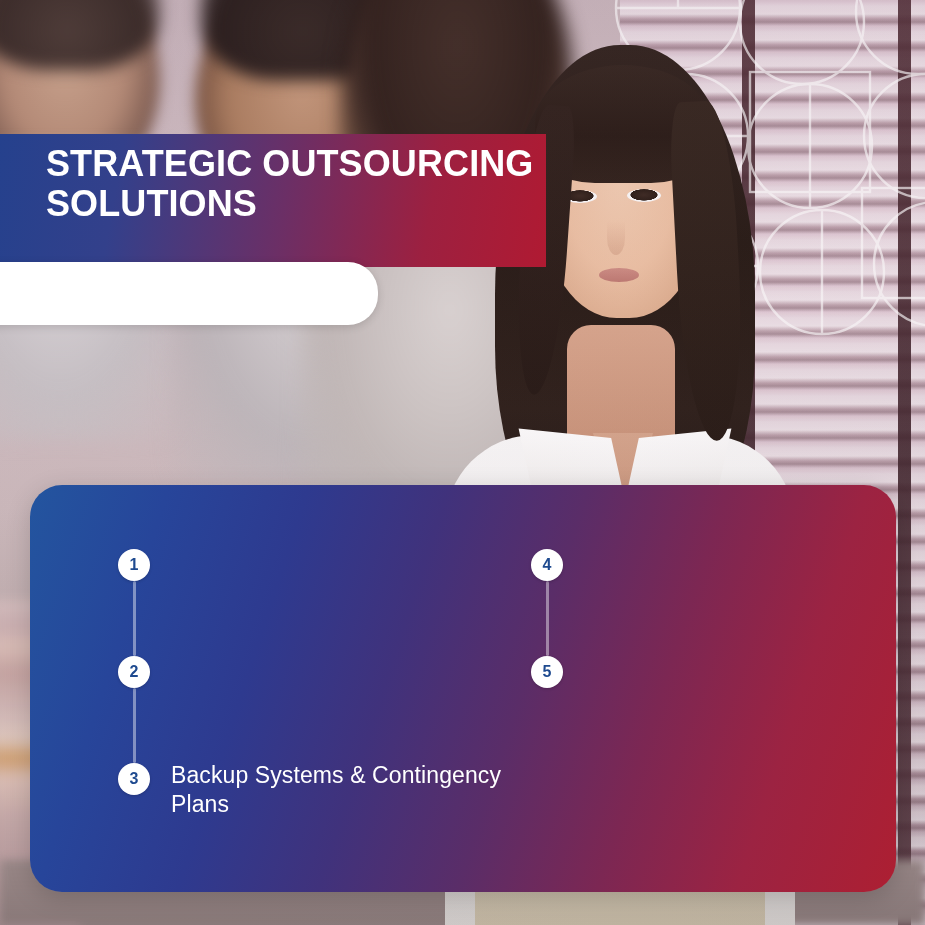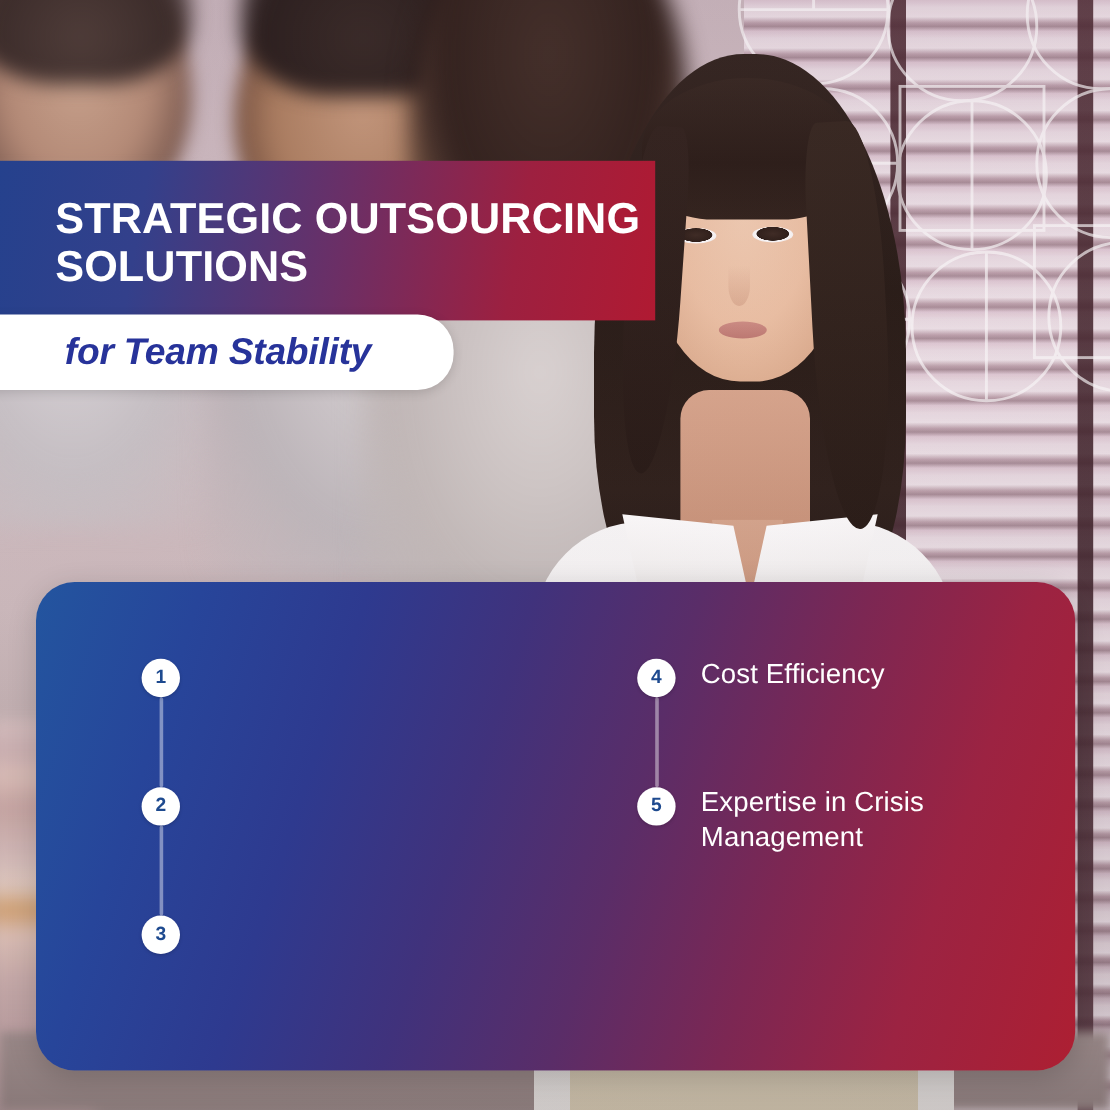--- a/index.html
+++ b/index.html
@@ -239,21 +239,21 @@
     font-size:8px; color:#ffffff; font-weight:700;
   }
   .logo-swoosh { position:absolute; left:52px; top:-2px; width:120px; height:34px; }
 
   
   .headline-band {
     position:absolute; left:0; top:134px; width:546px; height:133px;
     background:linear-gradient(100deg,#25418d 0%, #33408b 22%, #6b2f66 52%, #9d2040 78%, #b01a32 100%);
   }
   .headline-text {
-    position:absolute; left:46px; top:162px; width:500px;
+    position:absolute; left:46px; top:144px; width:500px;
     font-size:36px; font-weight:700; line-height:1.12;
     letter-spacing:0.1px; color:#ffffff; text-transform:uppercase;
   }
 
   
   .subtitle-pill {
     position:absolute; left:-40px; top:262px; width:418px; height:63px;
     background:#ffffff;
     border-radius:0 30px 30px 0;
     box-shadow:0 2px 9px rgba(0,0,0,.14);
@@ -388,52 +388,50 @@
     </div>
 
     <div class="photo-tint"></div>
   </div>
 
 
   <div class="headline-band"></div>
   <div class="headline-text">STRATEGIC OUTSOURCING SOLUTIONS</div>
 
   <div class="subtitle-pill"></div>
-  <div class="subtitle-text">for Team Stability</div>
 
   <div class="list-card">
     <div class="card-cols">
 
       <div class="card-col left">
         <div class="connector c12"></div>
         <div class="connector c23"></div>
 
         <div class="li-row r1">
           <div class="li-badge">1</div>
         </div>
 
         <div class="li-row r2">
           <div class="li-badge">2</div>
         </div>
 
         <div class="li-row r3">
           <div class="li-badge">3</div>
+          <div class="li-label">Backup Systems &amp; Contingency Plans</div>
         </div>
       </div>
 
       <div class="card-col right">
         <div class="connector c45"></div>
 
         <div class="li-row r4">
           <div class="li-badge">4</div>
-          <div class="li-label">Cost Efficiency</div>
         </div>
 
         <div class="li-row r5">
           <div class="li-badge">5</div>
-          <div class="li-label">Expertise in Crisis Management</div>
         </div>
       </div>
 
     </div>
   </div>
 
 </div>
 
 </body></html>

